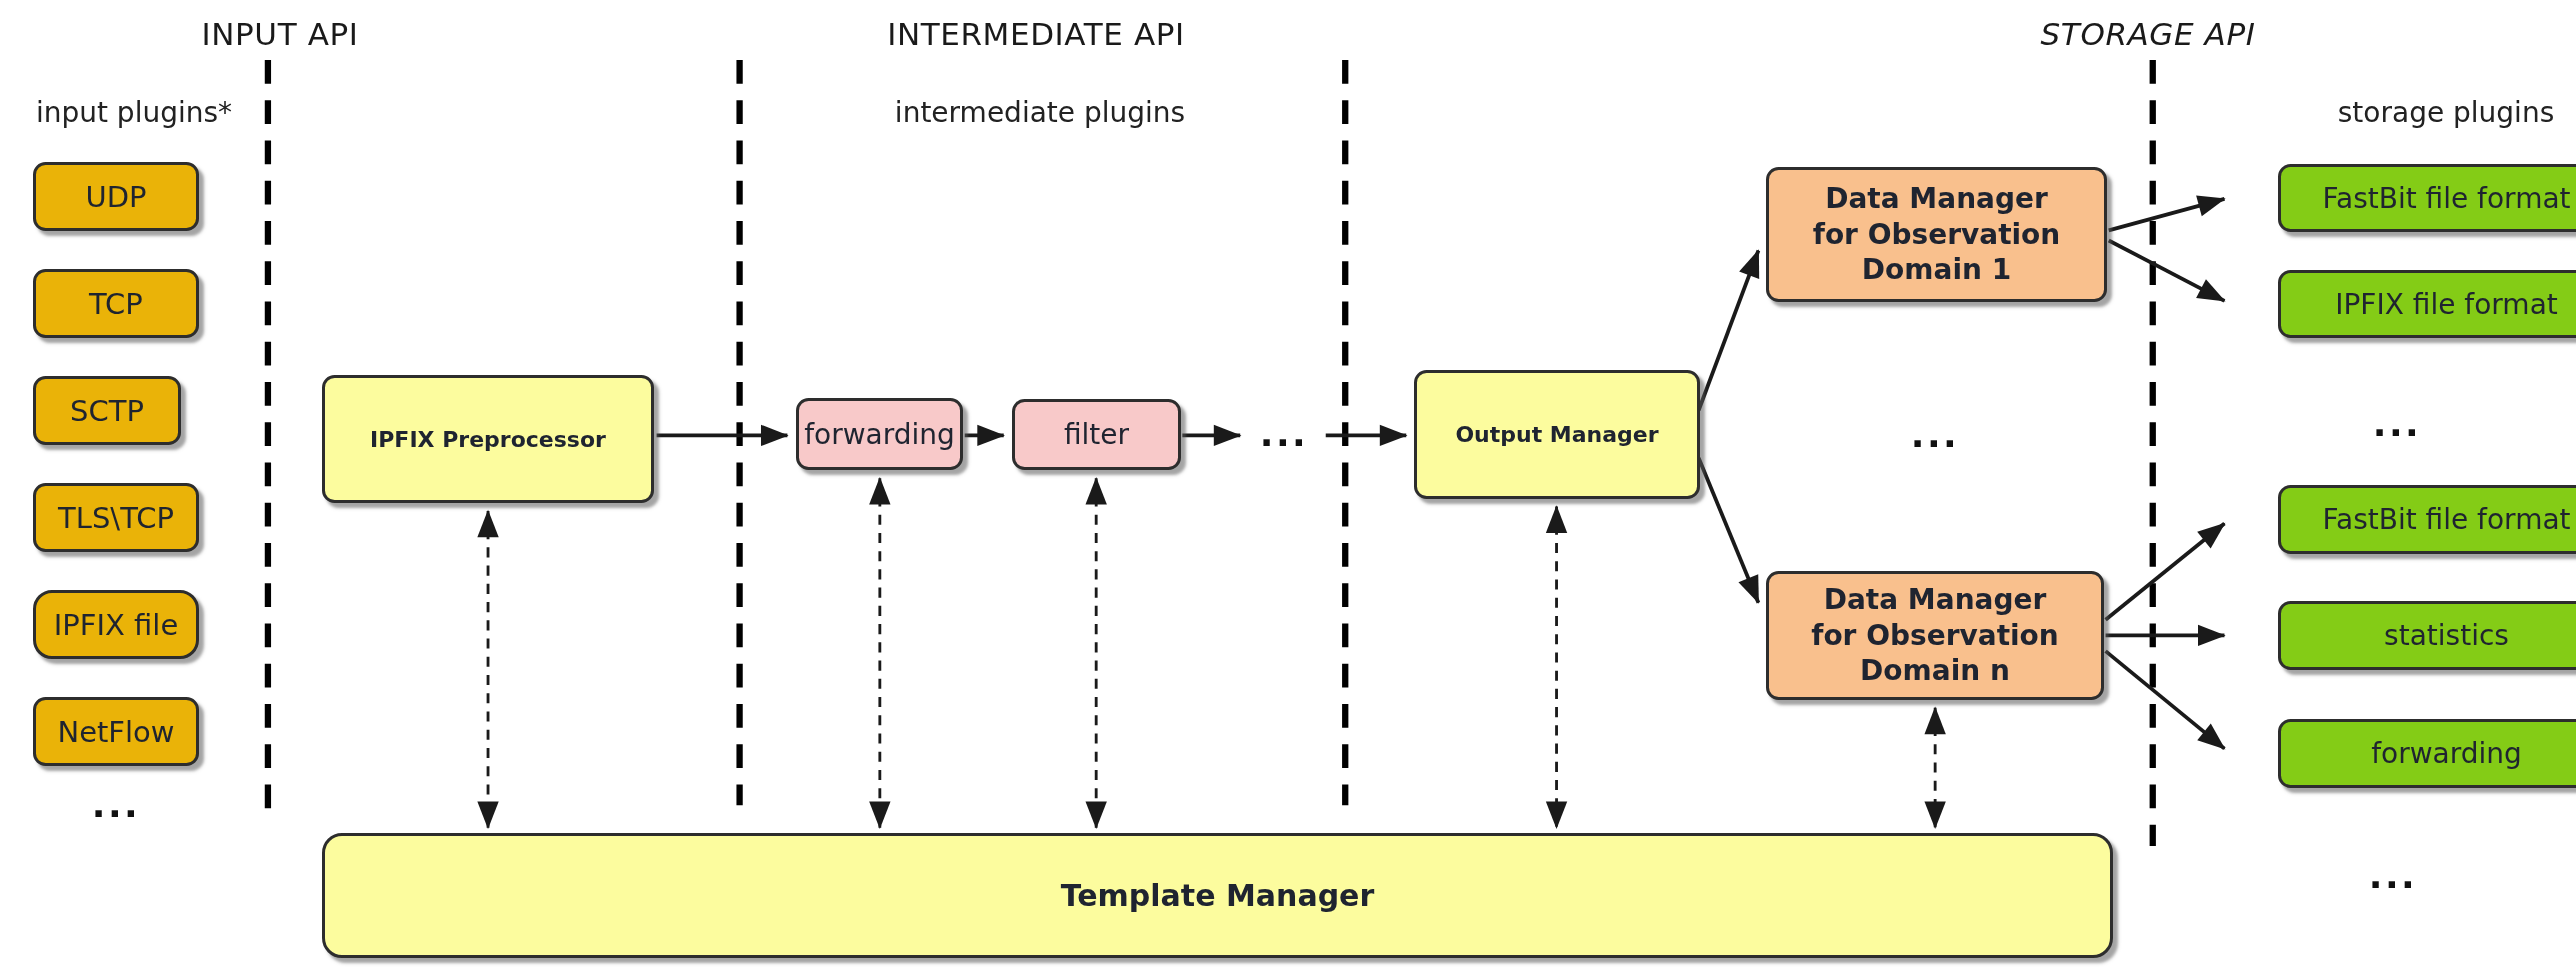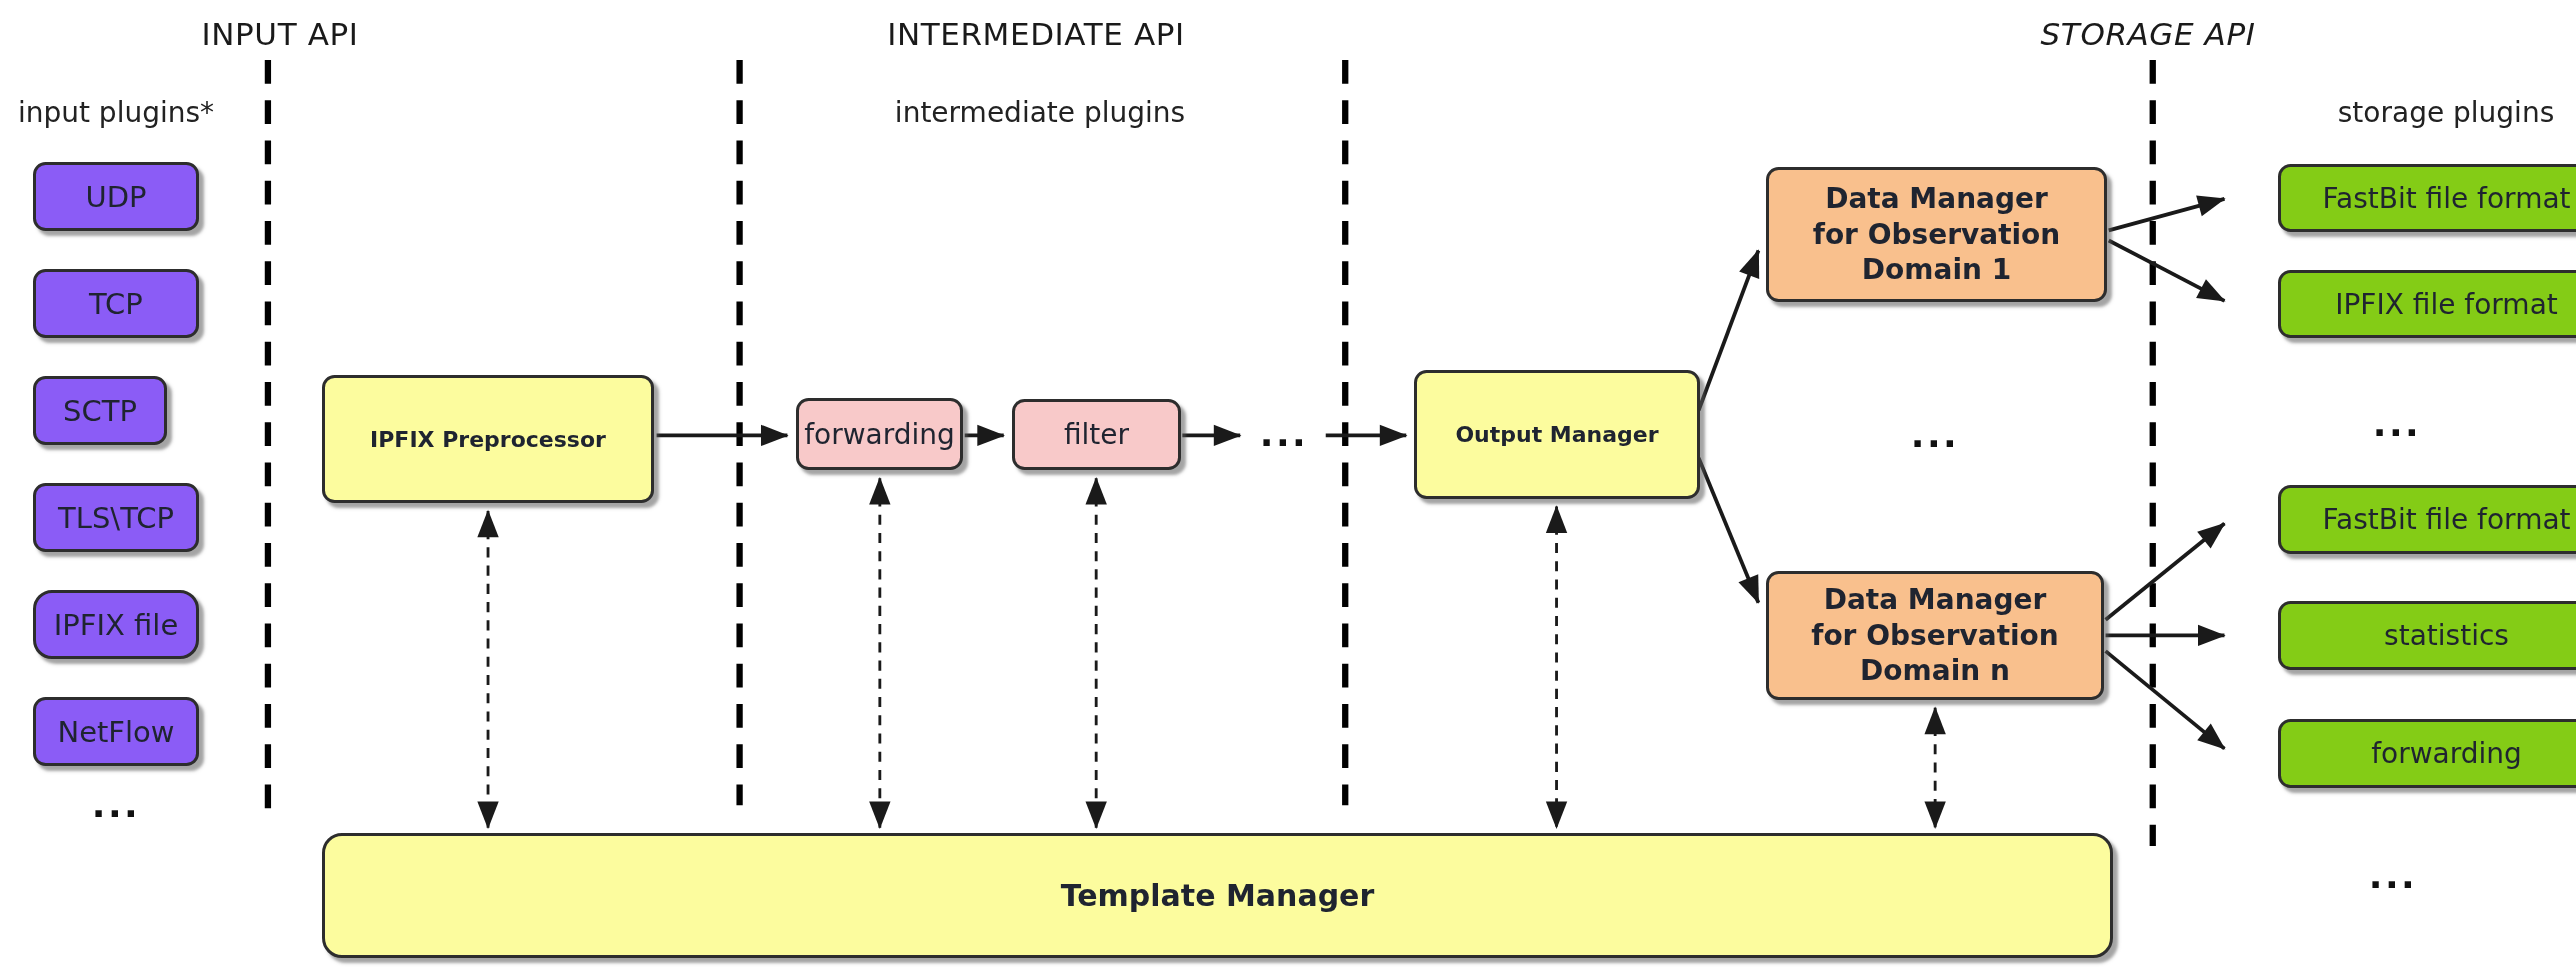--- a/index.html
+++ b/index.html
@@ -17,21 +17,21 @@
   .sublbl{
     position:absolute;transform:translateX(-50%);
     font-size:28px;color:#222;white-space:nowrap;
   }
   .box{
     position:absolute;display:flex;align-items:center;justify-content:center;
     border:3.8px solid #2d2d2d;border-radius:12.6px;
     box-shadow:4.4px 5px 3.1px rgba(90,90,90,0.55);
     text-align:center;color:#1f2430;box-sizing:border-box;
   }
-  .blue{background:#8b5cf6;font-size:29px;}
+  .blue{background:#eab308;font-size:29px;}
   .yellow{background:#fcfc9e;font-size:22px;font-weight:bold;}
   .pink{background:#f8c9c9;font-size:28px;}
   .orange{background:#f9c08d;font-size:28px;font-weight:bold;line-height:1.28;white-space:pre-line;}
   .green{background:#84cc16;font-size:28px;margin-left:46px;}
   .tm{background:#fcfc9e;font-size:30px;font-weight:bold;border-radius:20px;}
   .dots{
     position:absolute;transform:translate(-50%,-50%);
     font-size:36px;font-weight:bold;color:#111;letter-spacing:2.5px;white-space:nowrap;
   }
   svg.wires{position:absolute;left:0;top:0;pointer-events:none;}
@@ -72,31 +72,31 @@
     <line class="dashlink" x1="1399" y1="760" x2="1399" y2="1316" marker-start="url(#arrow)" marker-end="url(#arrow)"></line>
     <line class="dashlink" x1="1743" y1="760" x2="1743" y2="1316" marker-start="url(#arrow)" marker-end="url(#arrow)"></line>
     <line class="dashlink" x1="2475" y1="805" x2="2475" y2="1316" marker-start="url(#arrow)" marker-end="url(#arrow)"></line>
     <line class="dashlink" x1="3077" y1="1125" x2="3077" y2="1316" marker-start="url(#arrow)" marker-end="url(#arrow)"></line>
   </svg>
 
   <div class="hdr" style="left:280px;top:16.4px;">INPUT API</div>
   <div class="hdr" style="left:1036px;top:16.4px;">INTERMEDIATE API</div>
   <div class="hdr" style="left:2148px;top:16.4px;font-style:italic;">STORAGE API</div>
 
-  <div class="sublbl" style="left:116px;top:96px;text-align:center;">input plugins*</div>
+  <div class="sublbl" style="left:134px;top:96px;text-align:center;">input plugins*</div>
   <div class="sublbl" style="left:1040px;top:96px;">intermediate plugins</div>
   <div class="sublbl" style="left:2401px;top:96px;margin-left:45px;">storage plugins</div>
 
   <div class="box blue" style="left:33px;top:162px;width:166px;height:69px;">
       <span>UDP</span>
     </div>
   <div class="box blue" style="left:33px;top:269px;width:166px;height:69px;">
       <span>TCP</span>
     </div>
-  <div class="box blue" style="left:33px;top:376px;width:134px;height:69px;">
+  <div class="box blue" style="left:33px;top:376px;width:148px;height:69px;">
       <span>SCTP</span>
     </div>
   <div class="box blue" style="left:33px;top:483px;width:166px;height:69px;">
       <span>TLS\TCP</span>
     </div>
   <div class="box blue" style="left:33px;top:590px;width:166px;height:69px;border-radius:19px;">
       <span>IPFIX file</span>
     </div>
   <div class="box blue" style="left:33px;top:697px;width:166px;height:69px;">
       <span>NetFlow</span>

